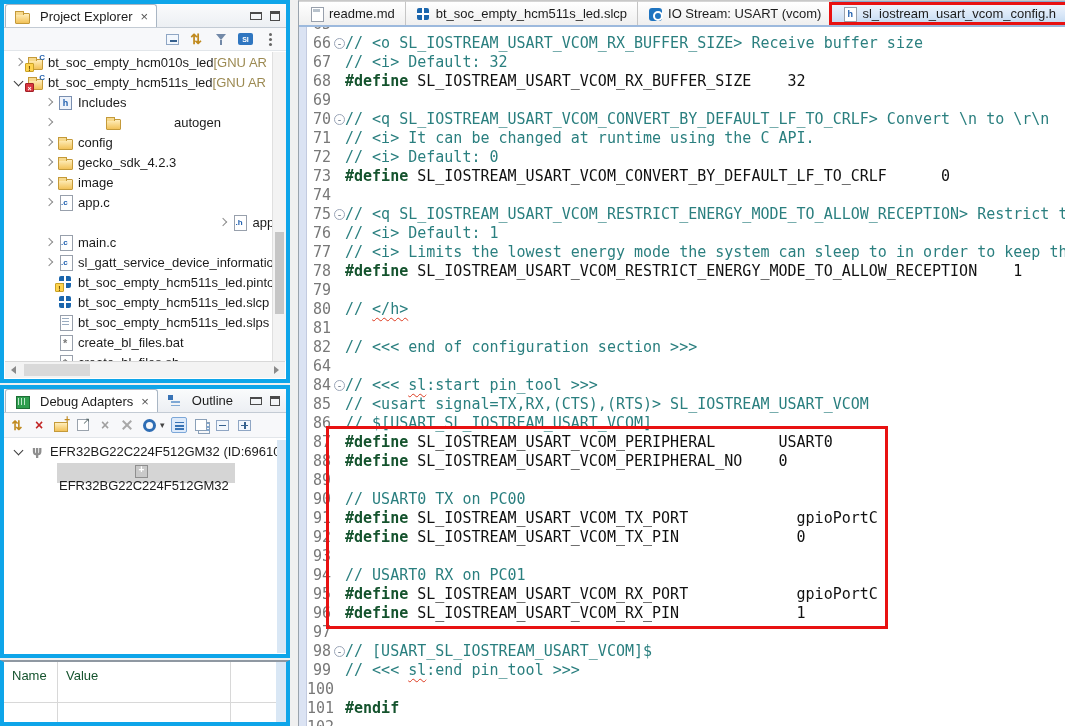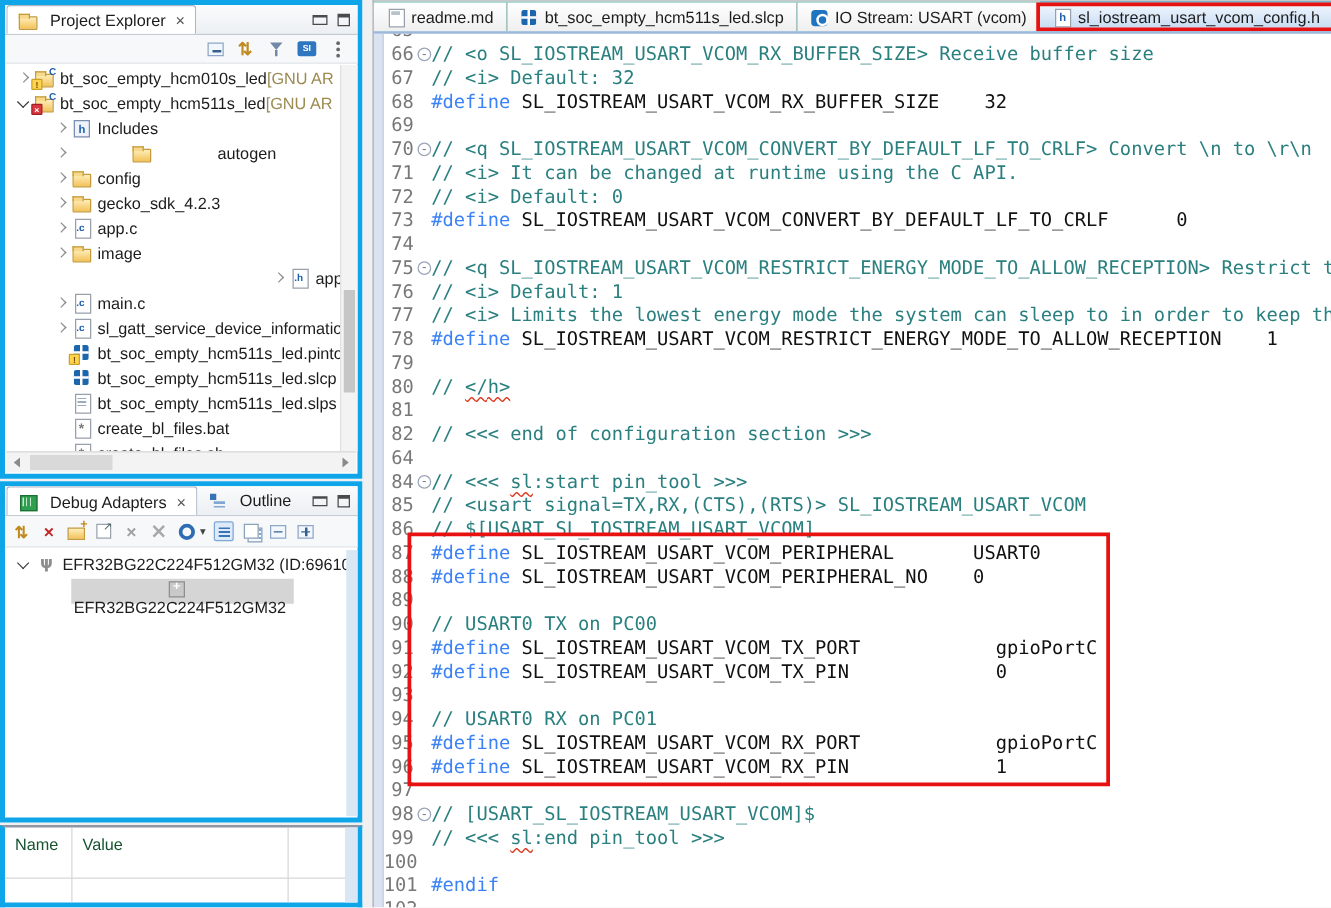--- a/index.html
+++ b/index.html
@@ -103,21 +103,21 @@
   #props { left:0; top:660px; width:290px; height:66px; border-top:2px solid #8f98a2; }
   .pcol-line { position:absolute; top:0; bottom:0; width:1px; background:#d8d8d8; }
   .prow-line { position:absolute; left:0; right:10px; height:1px; background:#d8d8d8; }
   .phdr { position:absolute; top:6px; font-size:13px; color:#14532d; }
 
   
   #sash { position:absolute; left:290px; top:0; width:8px; height:726px; background:#f0f0f0; }
 
   
   #editor { position:absolute; left:298px; top:0; width:767px; height:726px; background:#fff; border-left:1px solid #9aa3ad; border-top:1px solid #c8c8c8; }
-  #etabs { position:absolute; left:0; right:0; top:0; height:24px; background:#14b8a6; display:flex; }
+  #etabs { position:absolute; left:0; right:0; top:0; height:24px; background:#f9a8d4; display:flex; }
   #etabs::after { content:""; position:absolute; left:0; right:0; top:24px; height:2px; background:#9cb9dd; }
   .etab { position:relative; display:flex; align-items:center; gap:5px; padding:0 10px; font-size:13px; white-space:nowrap; background:linear-gradient(#ffffff,#efefef); border-right:1px solid #c5c5c5; border-top:1px solid #d5d5d5; }
   .etab.active { background:linear-gradient(#f3f8fe 0%, #d9e7f8 55%, #c0d7f0 100%); border-right:1px solid #87a9cf; border-top:1px solid #87a9cf; }
   .etab.hl::after { content:""; position:absolute; inset:0px -2px 0px -3px; border:3px solid #e81111; pointer-events:none; }
   .etic { display:inline-block; width:15px; height:14px; position:relative; flex:none; }
   .etic-file::before { content:""; position:absolute; left:2px; top:0; width:11px; height:13px; background:#fff; border:1px solid #98a0ac; }
   .etic-file::after { content:""; position:absolute; left:4px; top:2px; width:7px; height:3px; background:#b8c2cc; }
   .etic-slcp::before { content:""; position:absolute; left:1px; top:1px; width:12px; height:12px; border-radius:2px; background:
       linear-gradient(#fff,#fff) 50% 0/2px 100% no-repeat,
       linear-gradient(#fff,#fff) 0 50%/100% 2px no-repeat, #1b66ad; }
@@ -128,21 +128,21 @@
 
   #codewrap { position:absolute; left:0; right:0; top:26px; bottom:0; overflow:hidden; }
   #ruler { position:absolute; left:0; top:0; bottom:0; width:8px; background:#dbe3f3; border-right:1px solid #c3cbe0; }
   #codelines { position:absolute; left:0; right:0; top:-12px; }
   .code-line { display:flex; height:19px; font:15px/19px "DejaVu Sans Mono", monospace; padding-left:8px; }
   .ln { width:26px; flex:none; text-align:right; color:#787878; padding-right:2px; }
   .fold { width:12px; flex:none; position:relative; }
   .fold-dot { position:absolute; left:1px; top:3.5px; width:11px; height:11px; border:1px solid #9aa5b8; border-radius:50%; background:#fff; color:#6b7689; font:10px/9px "DejaVu Sans Mono",monospace; text-align:center; }
   .ct { white-space:pre; flex:none; }
   .seg.cm { color:#2a7f7f; }
-  .seg.pp { color:#3b82f6; font-weight:normal; }
+  .seg.pp { color:#14532d; font-weight:bold; }
   .seg.tx { color:#111; }
   .seg.sq { text-decoration:underline; text-decoration-style:wavy; text-decoration-color:#dd3a20; text-decoration-thickness:1px; text-underline-offset:3px; }
 
   
   .redbox { position:absolute; border:3px solid #e81111; pointer-events:none; z-index:9; }
   #rb-code { left:326px; top:426px; width:562px; height:203px; }
 </style>
 </head>
 <body>
 
@@ -201,27 +201,27 @@
         <span class="tic tic-folder"></span>
         <span>config</span>
       </div>
       <div class="trow" style="padding-left: 36px;">
         <span class="chev c"></span>
         <span class="tic tic-folder"></span>
         <span>gecko_sdk_4.2.3</span>
       </div>
       <div class="trow" style="padding-left: 36px;">
         <span class="chev c"></span>
+        <span class="tic tic-folder"></span>
+        <span>image</span>
+      </div>
+      <div class="trow" style="padding-left: 36px;">
+        <span class="chev c"></span>
         <span class="tic tic-cfile"></span>
         <span>app.c</span>
-      </div>
-      <div class="trow" style="padding-left: 36px;">
-        <span class="chev c"></span>
-        <span class="tic tic-folder"></span>
-        <span>image</span>
       </div>
       <div class="trow" style="padding-left: 36px; justify-content: flex-end;">
         <span class="chev c"></span>
         <span class="tic tic-hfile"></span>
         <span>app.h</span>
       </div>
       <div class="trow" style="padding-left: 36px;">
         <span class="chev c"></span>
         <span class="tic tic-cfile"></span>
         <span>main.c</span>

